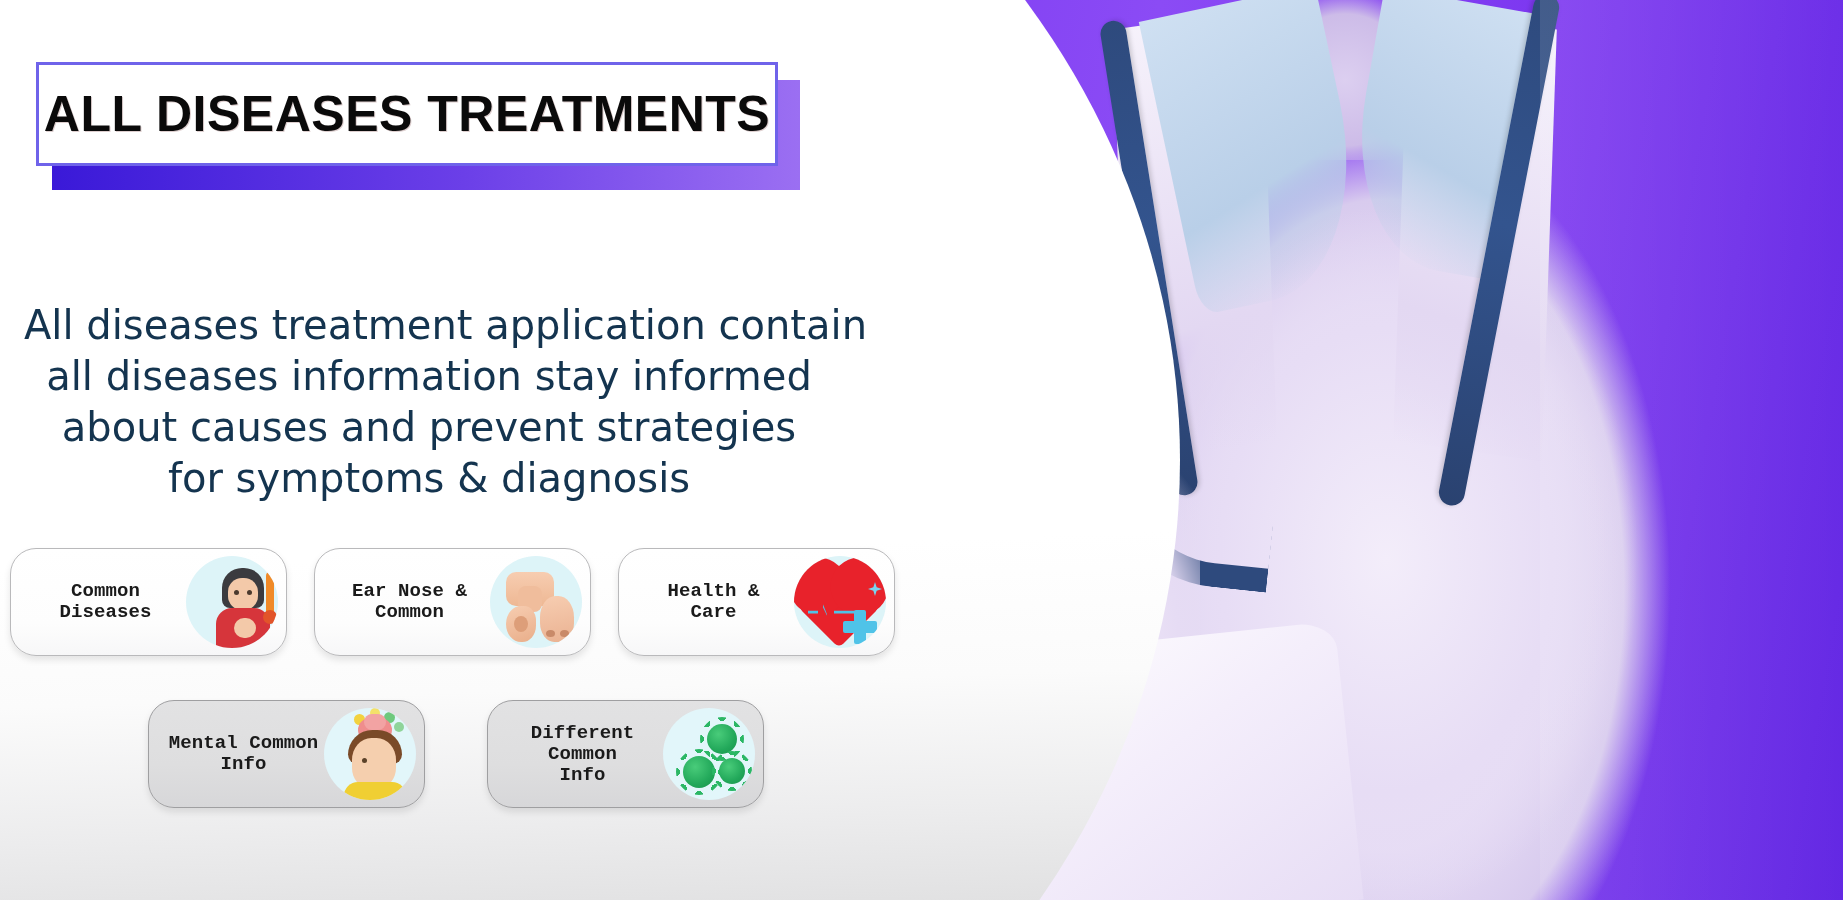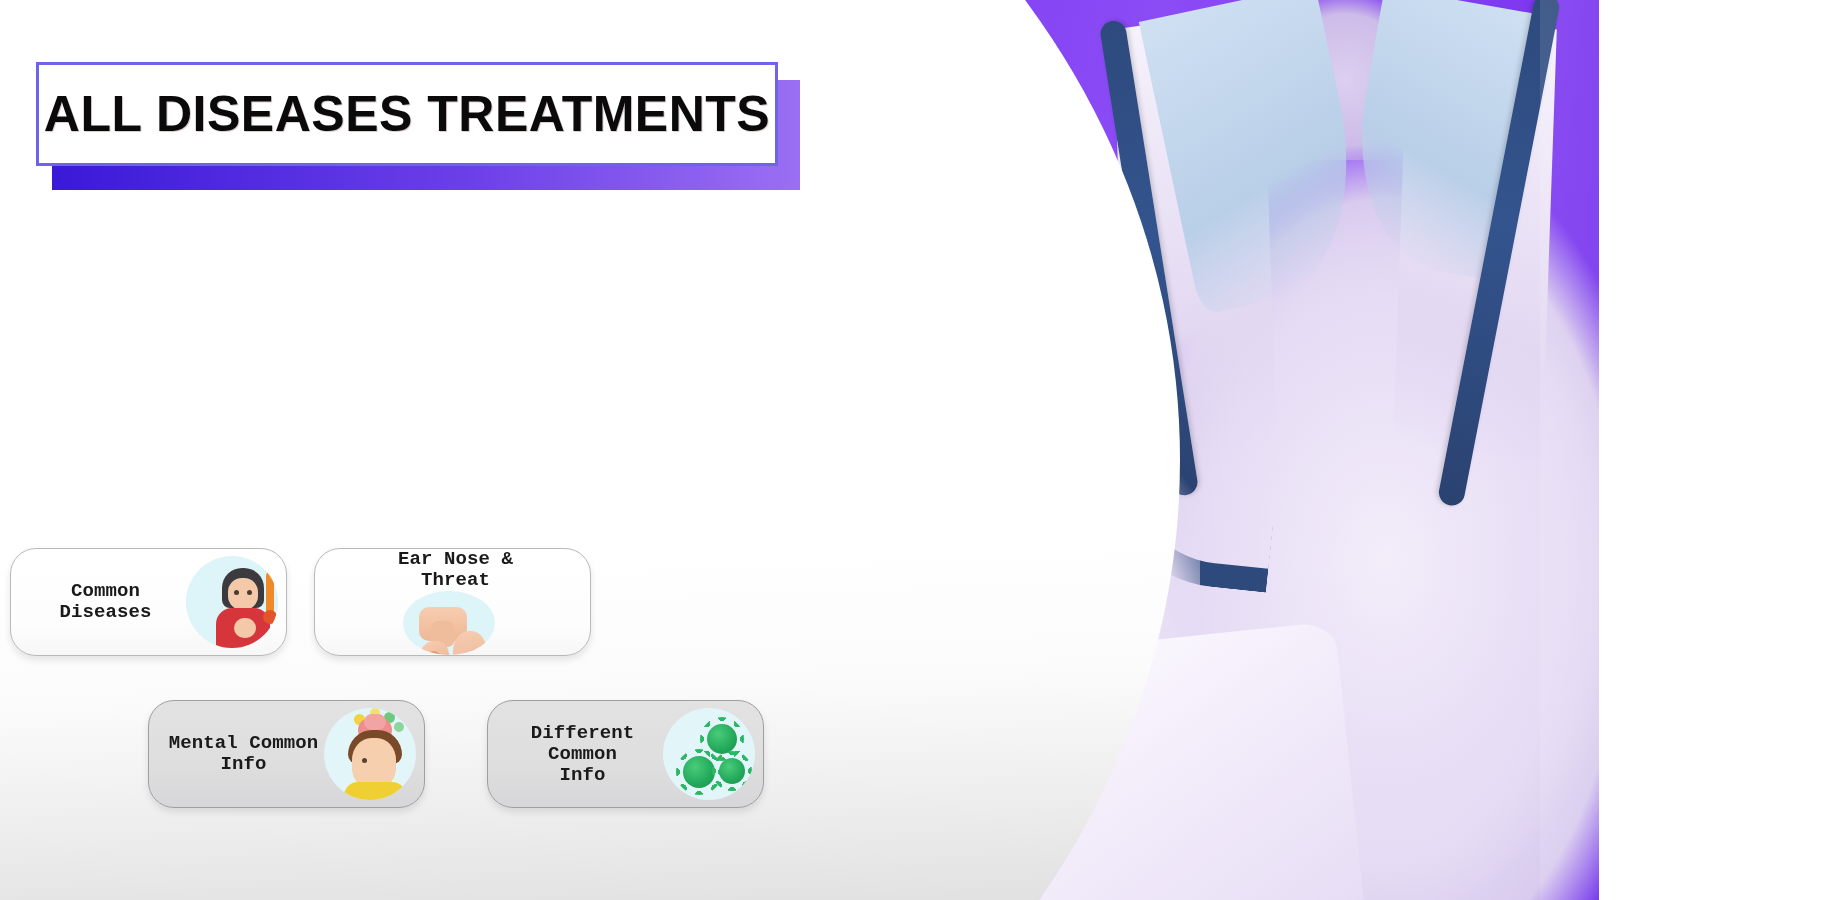--- a/index.html
+++ b/index.html
@@ -9,21 +9,21 @@
   }
   body {
     width: 1843px;
     height: 900px;
     overflow: hidden;
     font-family: "Liberation Sans", sans-serif;
   }
 
   .banner {
     position: relative;
-    width: 1599px;
+    width: 1843px;
     height: 900px;
     overflow: hidden;
     background: #c4b5fd;
   }
 
   
   .bg-purple {
     position: absolute;
     left: 0; top: 0;
     width: 1843px; height: 900px;
@@ -288,21 +288,21 @@
     background: #ddf4f8;
     display: flex;
     align-items: center;
     justify-content: center;
     position: relative;
     overflow: hidden;
   }
   .card.dim .card-icon { background: #e2f6fa; }
 
   .c-w1 { width: 277px; }
-  .c-w2 { width: 277px; flex-direction: column; }
+  .c-w2 { width: 277px; }
   .c-w3 { width: 277px; }
   .c-w4 { width: 277px; }
   .c-w5 { width: 277px; }
 
   
   .ic { position: absolute; }
 
   
   .sp-hair { left: 36px; top: 12px; width: 42px; height: 40px; border-radius: 20px 20px 8px 8px; background: #3b3b3f; }
   .sp-face { left: 42px; top: 22px; width: 30px; height: 32px; border-radius: 14px; background: #f3c9a9; }
@@ -404,20 +404,26 @@
   </div>
   <div class="bg-seam"></div>
 
   <div class="blob"></div>
 
   <div class="title-shadow"></div>
   <div class="title-box">
     <div class="title-text">ALL DISEASES TREATMENTS</div>
   </div>
 
+  <div class="desc">
+    <span class="line">All diseases treatment application contain</span>
+    <span class="line">all diseases information stay informed</span>
+    <span class="line">about causes and prevent strategies</span>
+    <span class="line">for symptoms &amp; diagnosis</span>
+  </div>
 
   <div class="cards-row row-1">
 
     <div class="card c-w1">
       <div class="card-label">
         <span>Common Diseases</span>
       </div>
       <div class="card-icon">
         <div class="ic sp-d1"></div>
         <div class="ic sp-d2"></div>
@@ -429,33 +435,46 @@
         <div class="ic sp-body"></div>
         <div class="ic sp-hand"></div>
         <div class="ic sp-therm-b"></div>
         <div class="ic sp-therm-t"></div>
       </div>
     </div>
 
     <div class="card c-w2">
       <div class="card-label">
         <span>Ear Nose &amp;</span><br>
-        <span>Threat</span>
+        <span>Common</span>
       </div>
       <div class="card-icon">
         <div class="ic en-throat"></div>
         <div class="ic en-throat2"></div>
         <div class="ic en-ear"></div>
         <div class="ic en-ear2"></div>
         <div class="ic en-nose"></div>
         <div class="ic en-nos1"></div>
         <div class="ic en-nos2"></div>
       </div>
     </div>
 
+    <div class="card c-w3">
+      <div class="card-label">
+        <span>Health &amp;</span><br>
+        <span>Care</span>
+      </div>
+      <div class="card-icon">
+        <div class="ic hc-heart"></div>
+        <div class="ic hc-ecg"></div>
+        <div class="ic hc-cross-v"></div>
+        <div class="ic hc-cross-h"></div>
+        <div class="ic hc-spark"></div>
+      </div>
+    </div>
 
   </div>
 
   <div class="cards-row row-2">
 
     <div class="card c-w4 dim">
       <div class="card-label">
         <span>Mental Common</span><br>
         <span>Info</span>
       </div>

